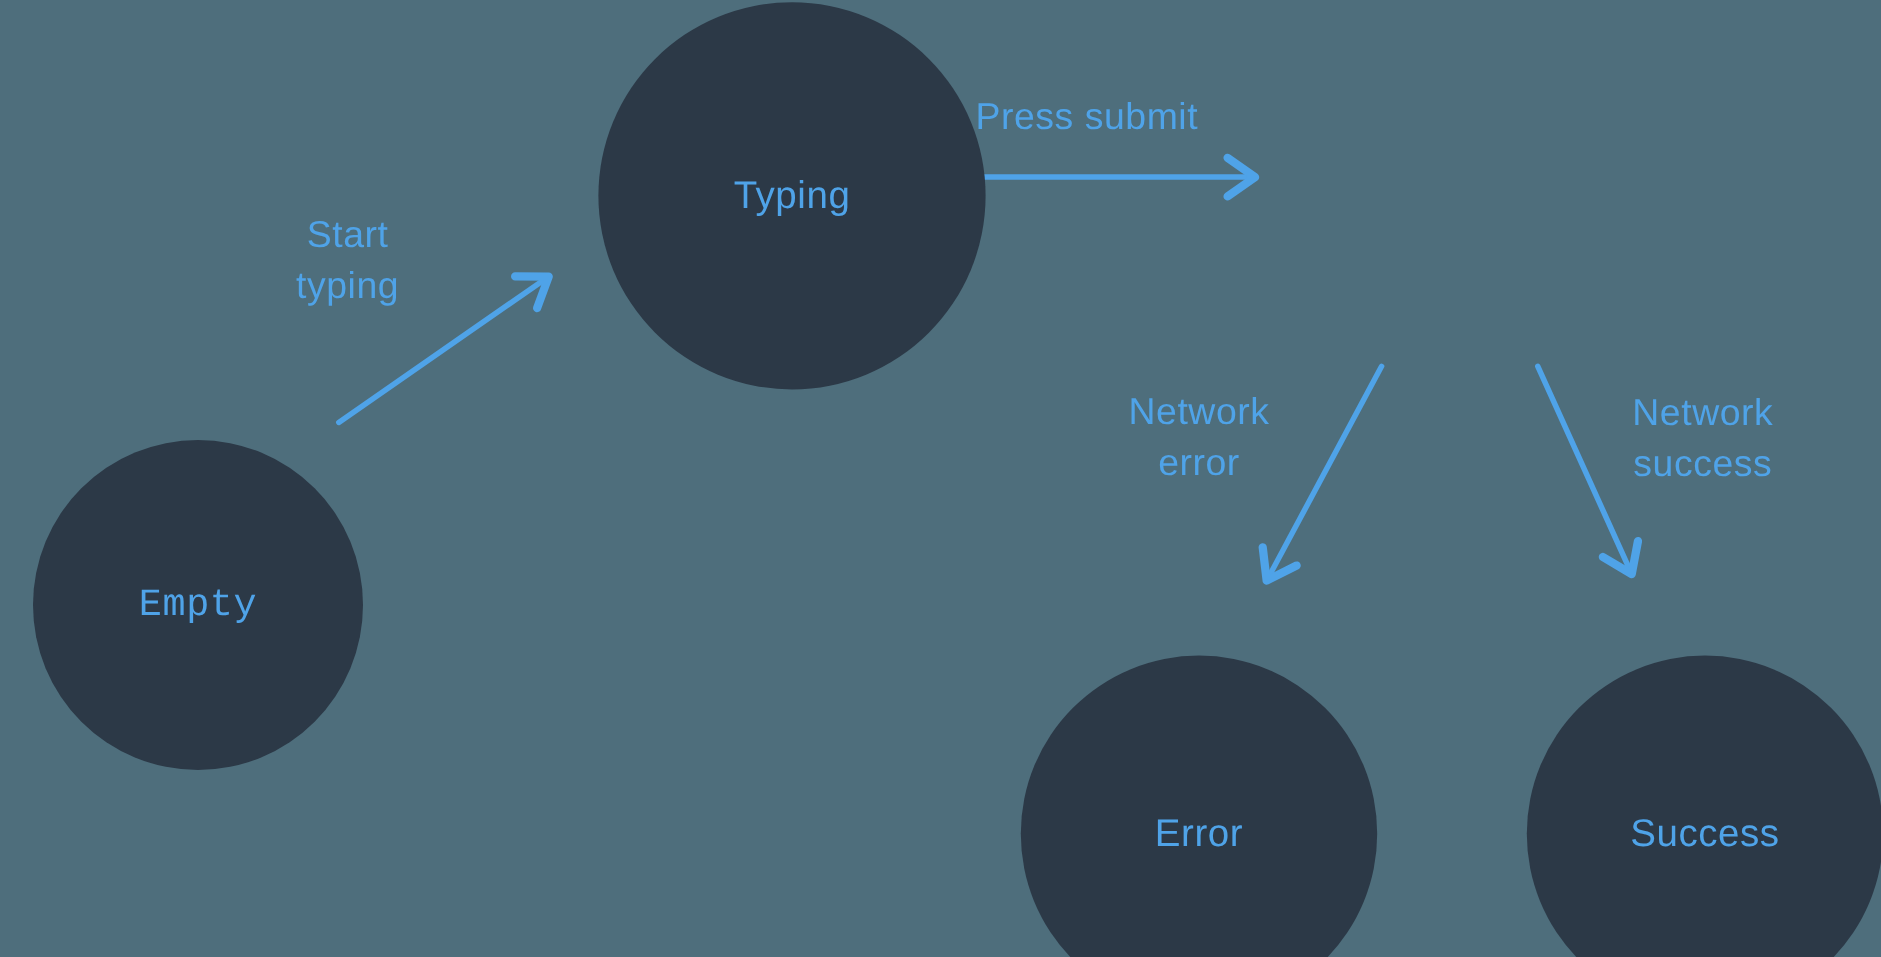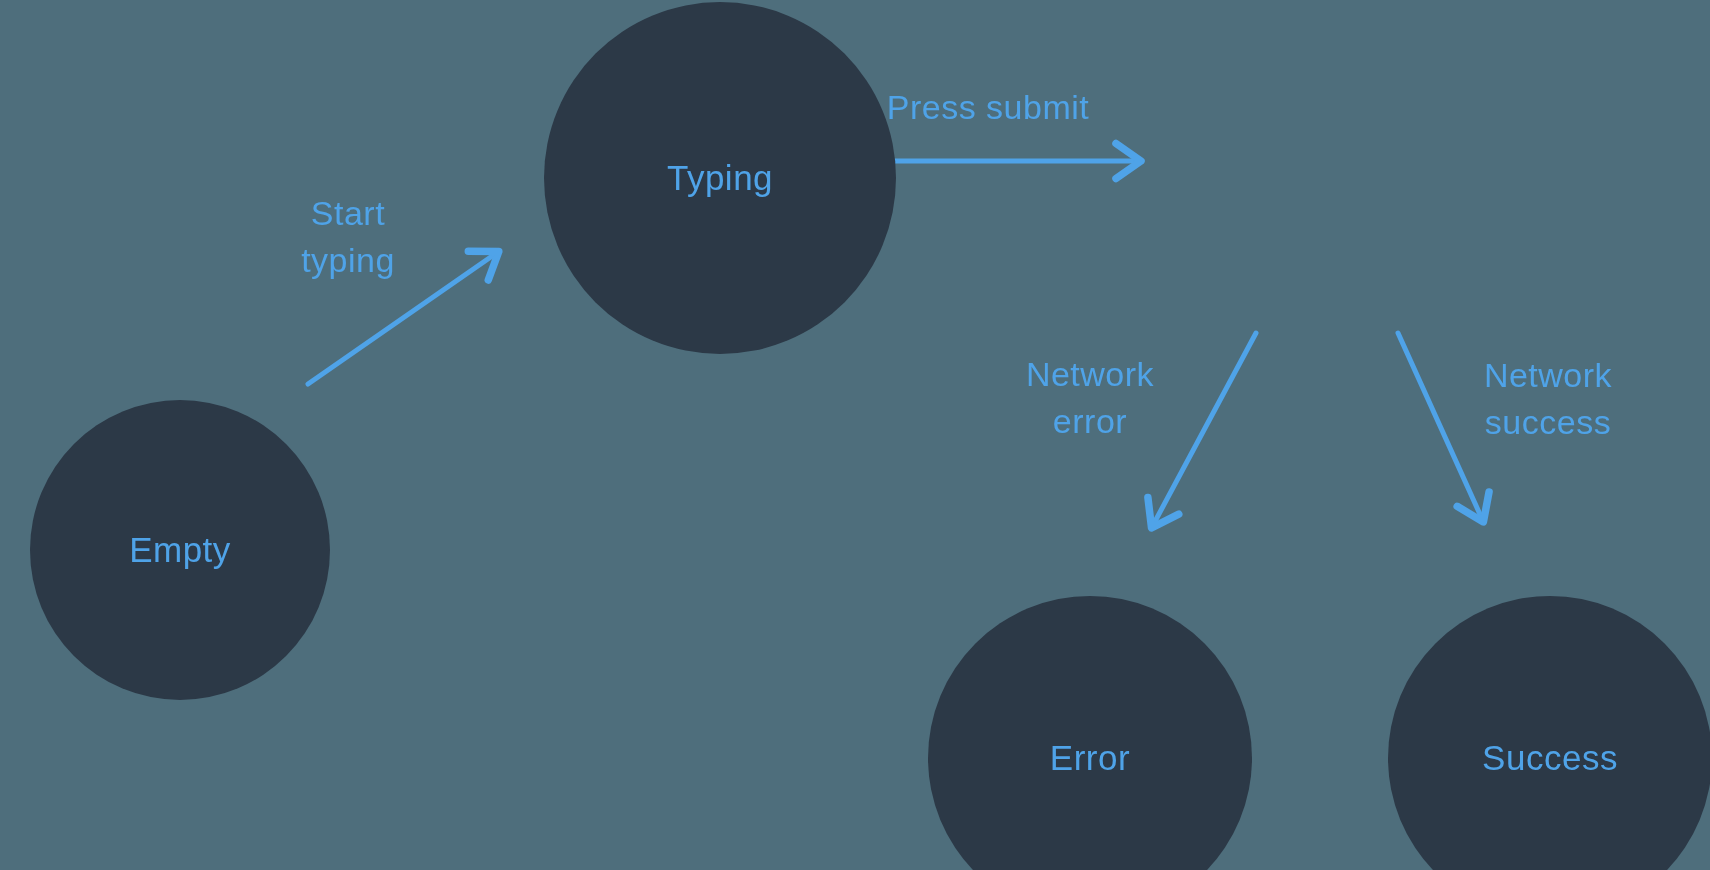--- a/index.html
+++ b/index.html
@@ -67,32 +67,32 @@
       <marker id="arrow-head" markerWidth="9" markerHeight="9" refX="6" refY="4.5" orient="auto" markerUnits="strokeWidth">
         <path d="M 1.2 1 L 6.2 4.5 L 1.2 8" fill="none" stroke="var(--accent, #4FA3E8)" stroke-width="1.5" stroke-linecap="round" stroke-linejoin="round"></path>
       </marker>
     </defs>
   <line x1="308" y1="384" x2="498" y2="252" class="edge-line" marker-end="url(#arrow-head)"></line>
       <line x1="840" y1="161" x2="1140" y2="161" class="edge-line" marker-end="url(#arrow-head)"></line>
       <line x1="1256" y1="333" x2="1152" y2="527" class="edge-line" marker-end="url(#arrow-head)"></line>
       <line x1="1398" y1="333" x2="1483" y2="521" class="edge-line" marker-end="url(#arrow-head)"></line>
     </svg>
 
-<div class="node" style="left: 30px; top: 400px; width: 300px; height: 300px;">
+<div class="node" style="left: 30px; top: 400px; width: 300px; height: 300px; font-family: Liberation Mono, monospace;">
       <span class="node-label">Empty</span>
     </div>
     <div class="node" style="left: 544px; top: 2px; width: 352px; height: 352px;">
       <span class="node-label">Typing</span>
     </div>
     <div class="node" style="left: 928px; top: 596px; width: 324px; height: 324px;">
       <span class="node-label">Error</span>
     </div>
     <div class="node" style="left: 1388px; top: 596px; width: 324px; height: 324px;">
       <span class="node-label">Success</span>
     </div>
-    <div class="edge-label" style="left: 348px; top: 237px;">Start
+    <div class="edge-label" style="left: 316px; top: 237px;">Start
 typing</div>
     <div class="edge-label" style="left: 988px; top: 86px; margin-top: 21px;">Press submit</div>
     <div class="edge-label" style="left: 1090px; top: 398px;">Network
 error</div>
     <div class="edge-label" style="left: 1548px; top: 399px;">Network
 success</div>
   </div>
 
 </body></html>

